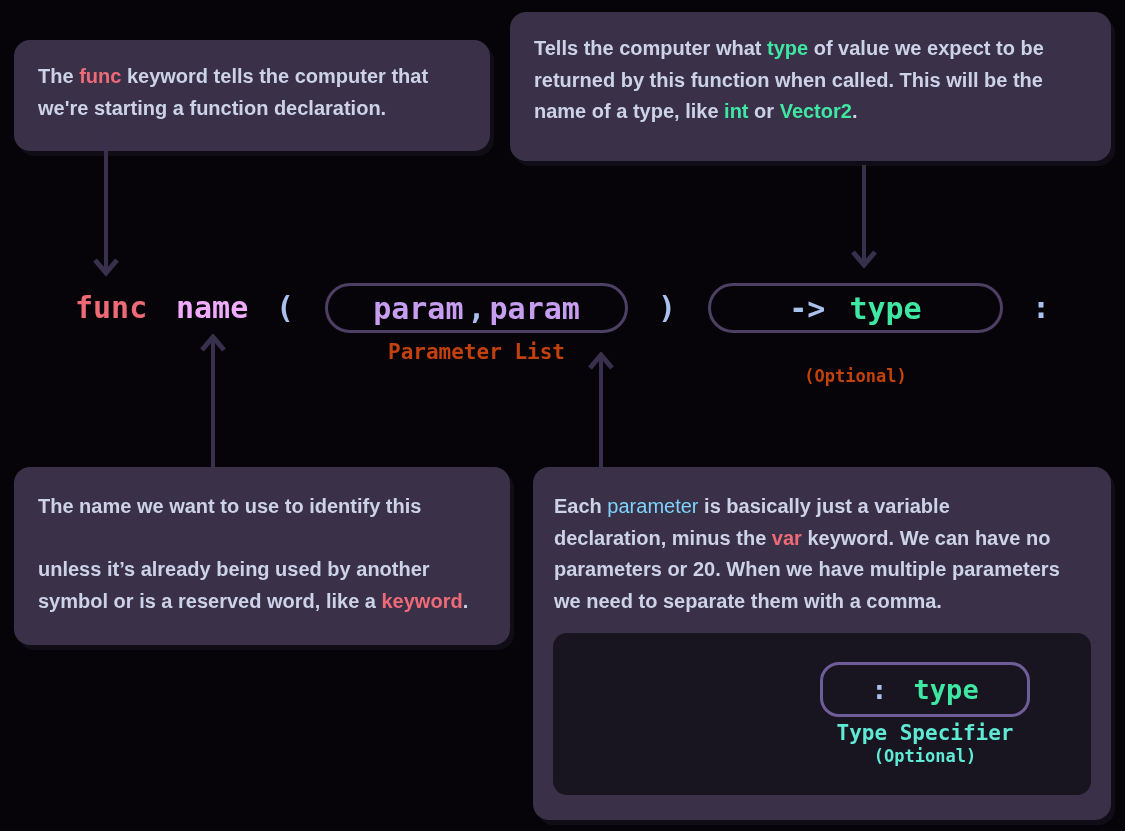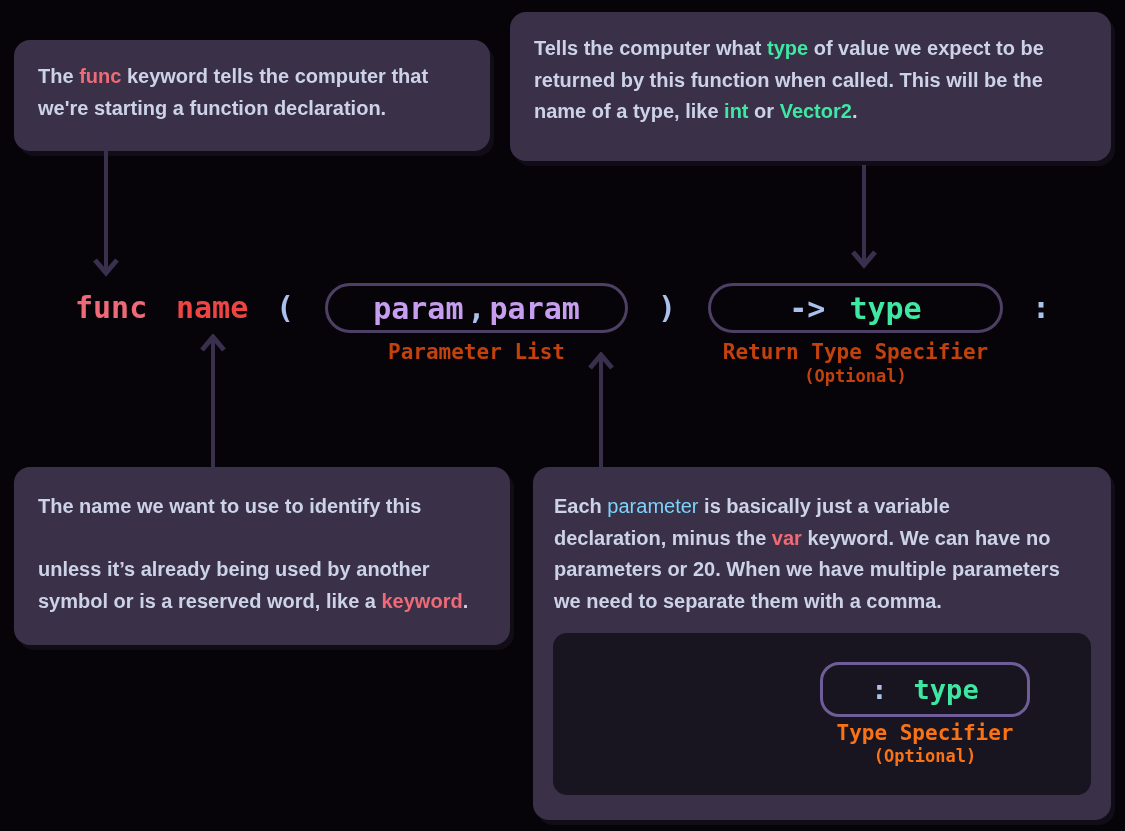--- a/index.html
+++ b/index.html
@@ -14,37 +14,37 @@
   }
   .callout .txt{position:absolute;left:24px;top:21px;white-space:nowrap;}
   .c-coral{color:#ee6a76;font-weight:700;}
   .c-green{color:#3fe8a2;font-weight:700;}
   .c-bright{color:#7dd3fc;font-weight:400;}
   .code{
     position:absolute;font-family:"DejaVu Sans Mono", monospace;
     font-weight:700;font-size:30px;line-height:34px;white-space:nowrap;
   }
   .tok-coral{color:#ee6a76;}
-  .tok-white{color:#ef4444;}
+  .tok-white{color:#f0abfc;}
   .tok-blue{color:#a9c1ec;}
   .tok-purple{color:#c79df0;}
   .tok-green{color:#3fe8a2;}
   .synbox{
     position:absolute;border:3px solid #4e4065;border-radius:25px;
     display:flex;align-items:center;justify-content:center;box-sizing:border-box;
     font-family:"DejaVu Sans Mono", monospace;font-weight:700;font-size:30px;
   }
   .synbox-small{border:3px solid #6f5d99;border-radius:19px;font-size:27px;}
   .syn-label{
     position:absolute;text-align:center;color:#c2410c;
     font-family:"DejaVu Sans Mono", monospace;font-weight:700;
     font-size:21px;white-space:nowrap;
   }
   .syn-sublabel{font-size:17px;}
-  .syn-label-light{color:#f97316;}
+  .syn-label-light{color:#5eead4;}
   .nestedbox{
     position:absolute;background:#191520;border-radius:14px;
   }
   .arrow{position:absolute;}
   .arrow svg{display:block;}
 </style>
 </head>
 <body>
 
 <div id="page">
@@ -87,21 +87,20 @@
   <span class="code tok-blue" style="left:658px;top:291px;">)</span>
 
   <div class="synbox" style="left:708px;top:283px;width:295px;height:50px;gap:24px;">
     <span class="tok-blue">-&gt;</span>
     <span class="tok-green">type</span>
   </div>
 
   <span class="code tok-blue" style="left:1032px;top:291px;">:</span>
 
   <div class="syn-label" style="left:325px;top:340px;width:303px;">Parameter List</div>
-  <div class="syn-label" style="left:708px;top:340px;width:295px;">Return Type Specifier</div>
   <div class="syn-label syn-sublabel" style="left:708px;top:366px;width:295px;">(Optional)</div>
 
   <div class="arrow" style="left:92px;top:135px;">
     <svg width="28" height="142" viewBox="0 0 28 142">
       <line x1="14" y1="0" x2="14" y2="136" stroke="#38304d" stroke-width="4"></line>
       <polyline points="3,125 14,138 25,125" fill="none" stroke="#38304d" stroke-width="5"></polyline>
     </svg>
   </div>
   <div class="arrow" style="left:850px;top:165px;">
     <svg width="28" height="104" viewBox="0 0 28 104">

